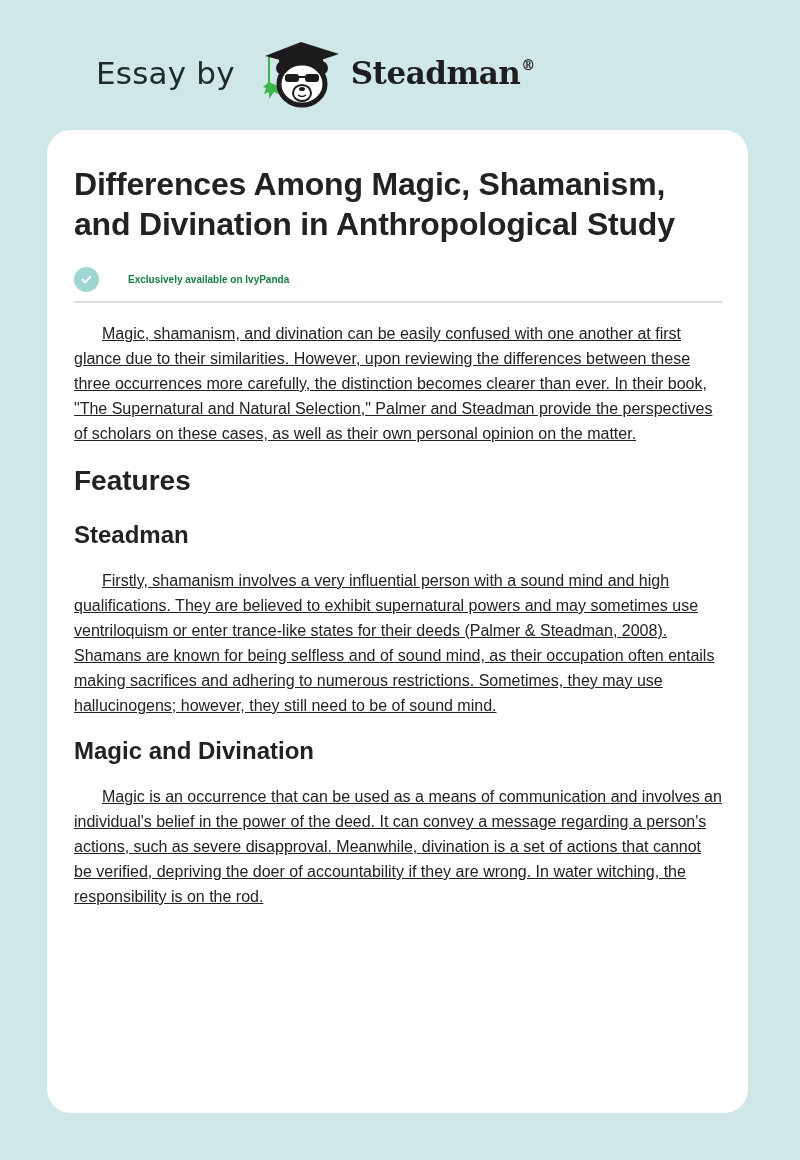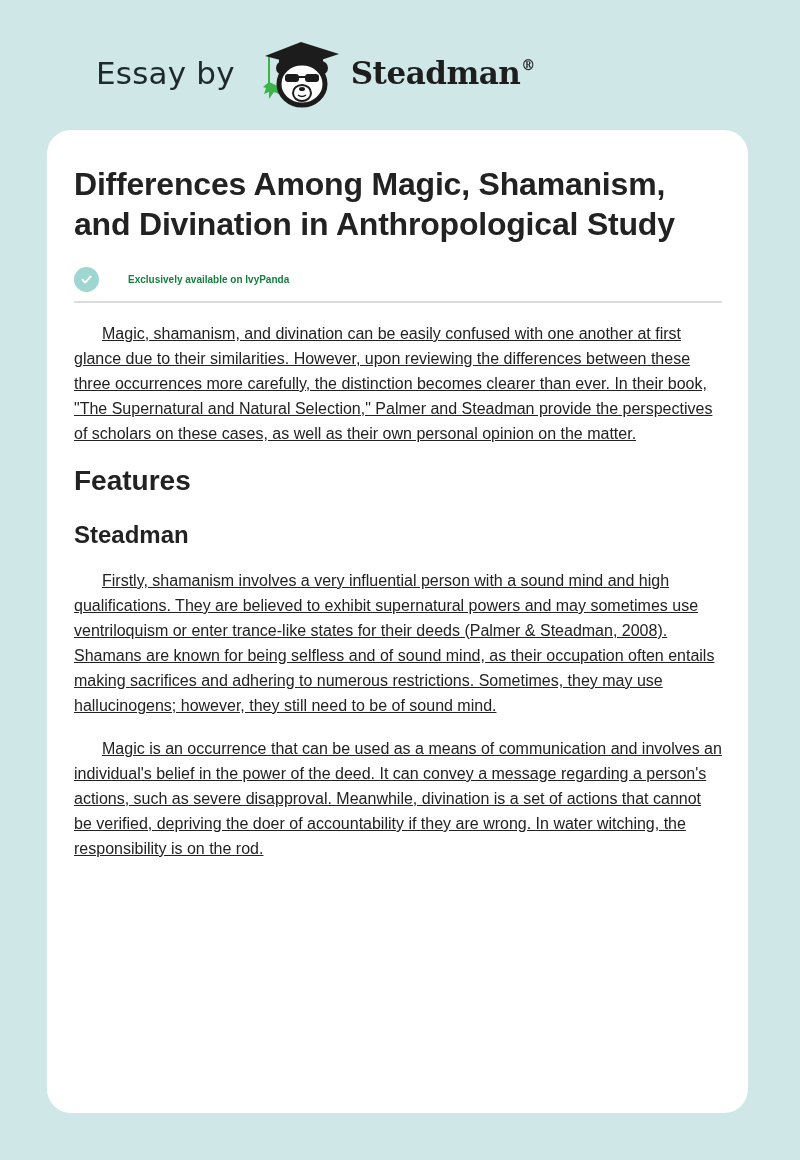--- a/index.html
+++ b/index.html
@@ -70,15 +70,16 @@
 
     <div class="divider"></div>
 
     <p class="intro-p">Magic, shamanism, and divination can be easily confused with one another at first glance due to their similarities. However, upon reviewing the differences between these three occurrences more carefully, the distinction becomes clearer than ever. In their book, "The Supernatural and Natural Selection," Palmer and Steadman provide the perspectives of scholars on these cases, as well as their own personal opinion on the matter.</p>
 
     <h2 class="feat-h">Features</h2>
 
     <h3 class="sham-h">Steadman</h3>
     <p class="sham-p">Firstly, shamanism involves a very influential person with a sound mind and high qualifications. They are believed to exhibit supernatural powers and may sometimes use ventriloquism or enter trance-like states for their deeds (Palmer &amp; Steadman, 2008). Shamans are known for being selfless and of sound mind, as their occupation often entails making sacrifices and adhering to numerous restrictions. Sometimes, they may use hallucinogens; however, they still need to be of sound mind.</p>
 
+    <h3 class="magic-h">Magic and Divination</h3>
     <p class="magic-p">Magic is an occurrence that can be used as a means of communication and involves an individual's belief in the power of the deed. It can convey a message regarding a person's actions, such as severe disapproval. Meanwhile, divination is a set of actions that cannot be verified, depriving the doer of accountability if they are wrong. In water witching, the responsibility is on the rod.</p>
   </div>
 </div>
 
 </body></html>

